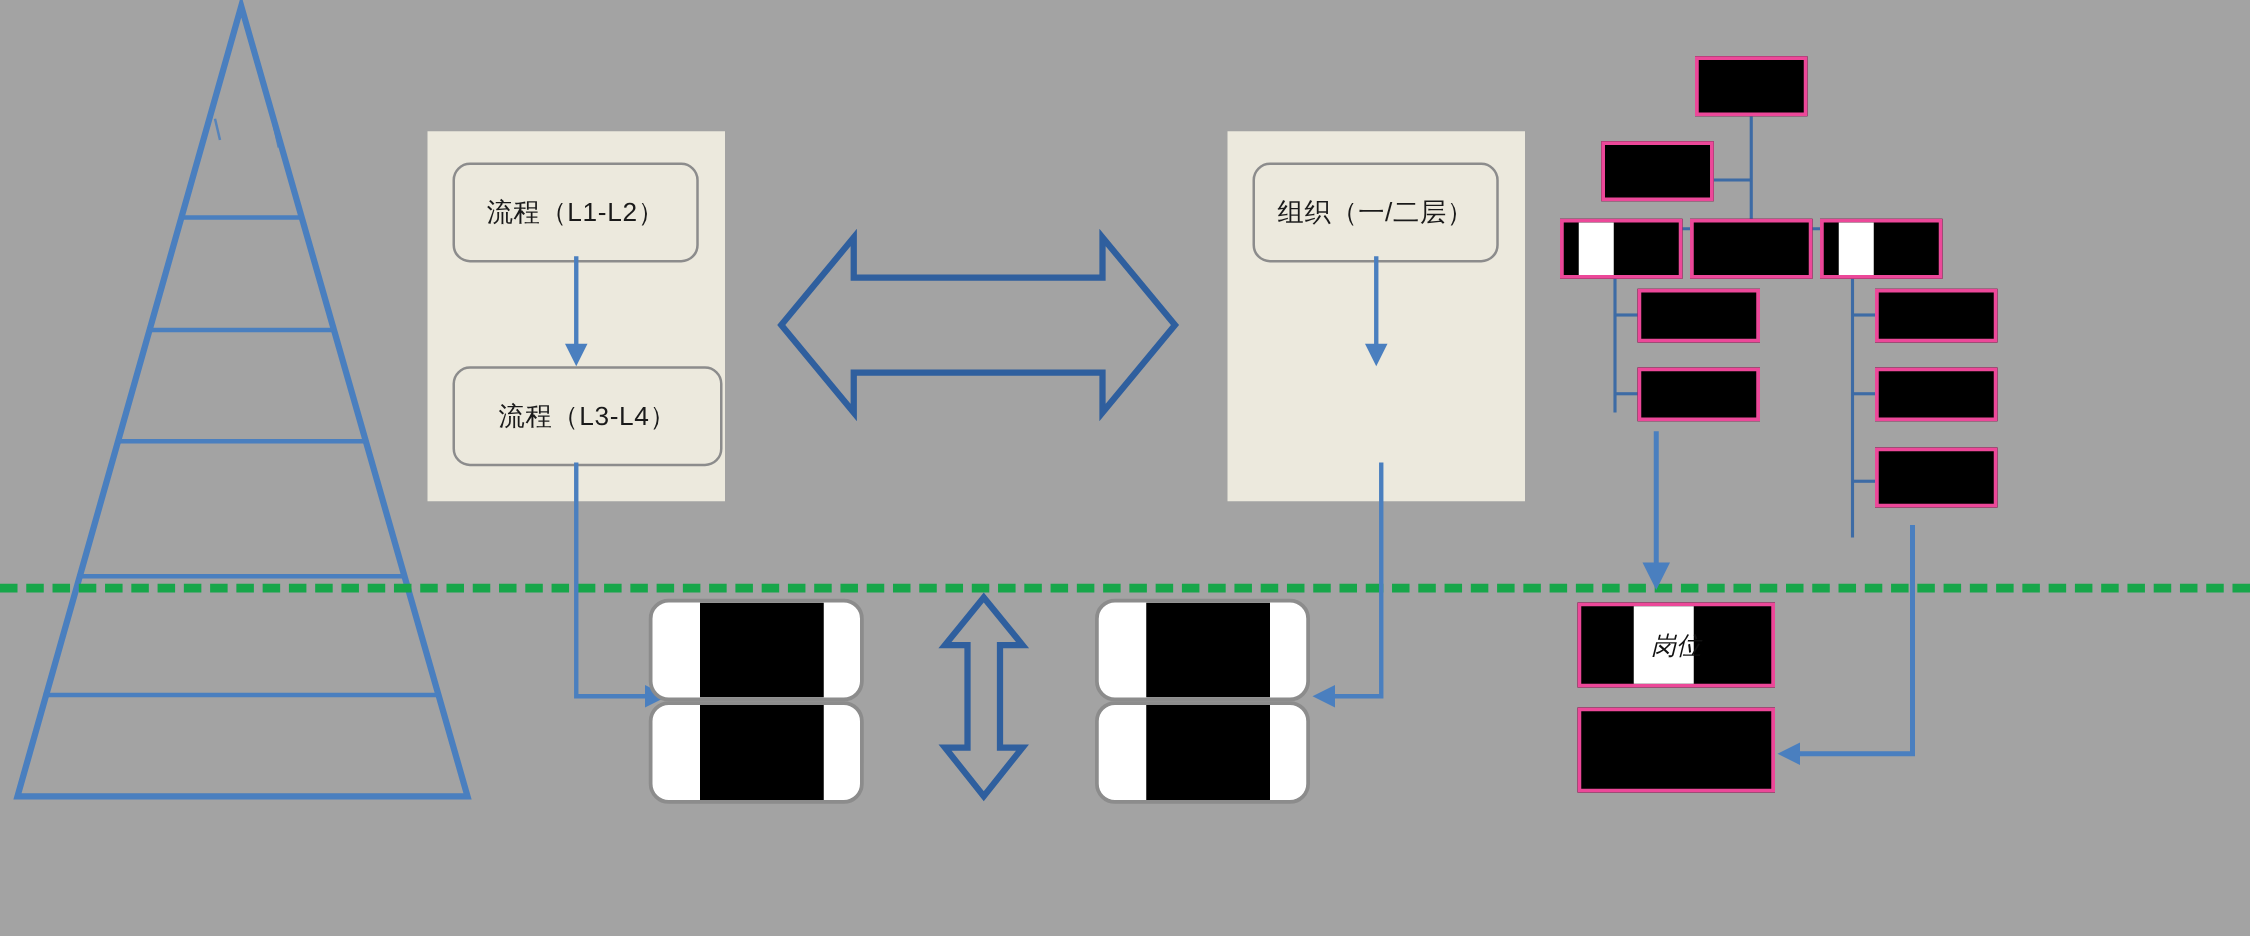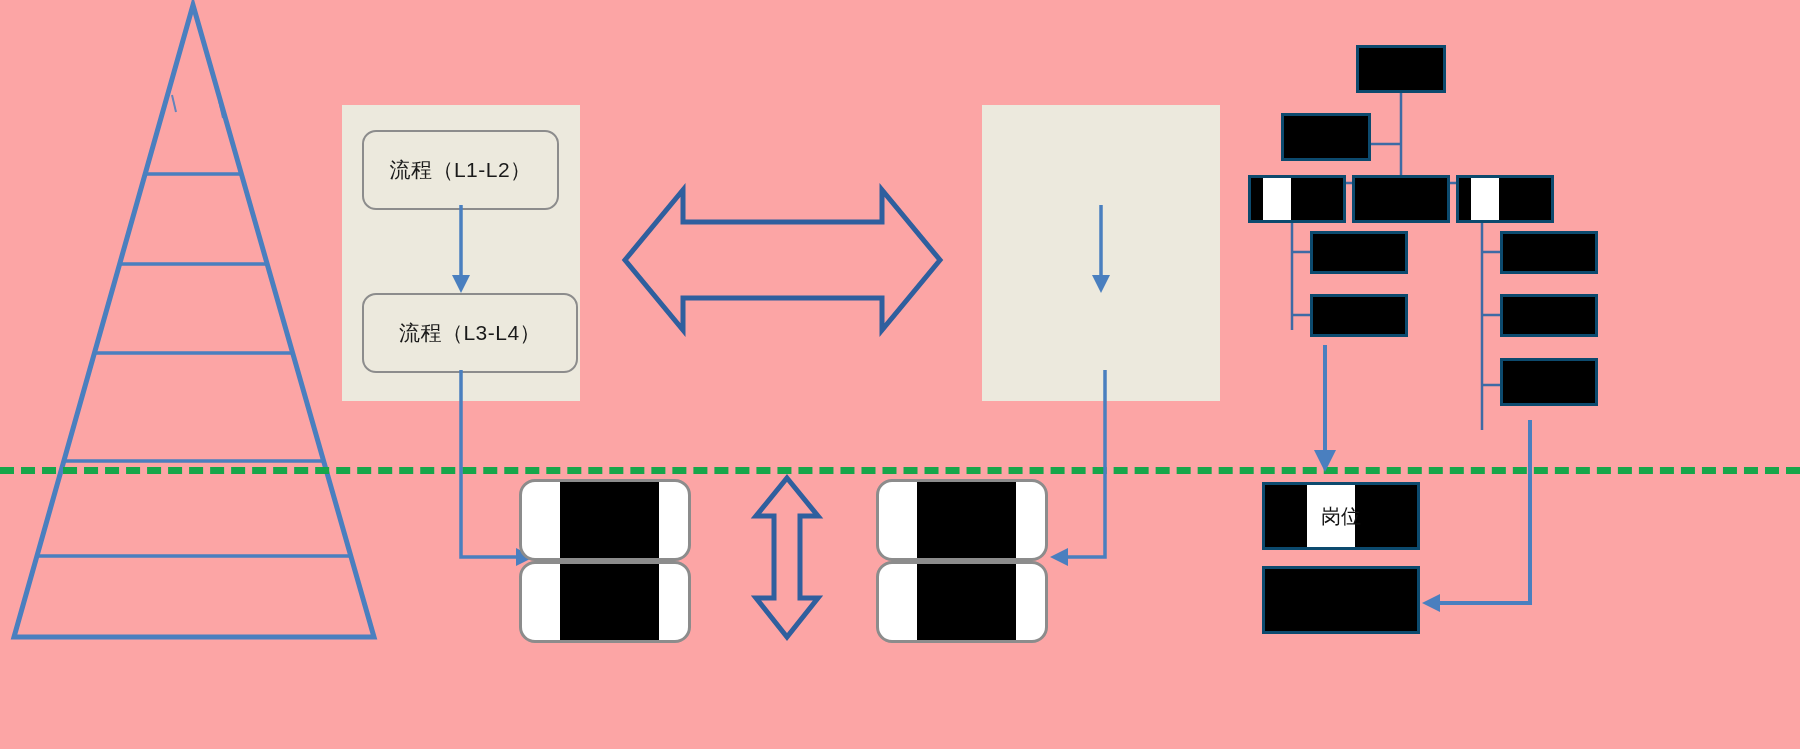--- a/index.html
+++ b/index.html
@@ -1,20 +1,20 @@
 <!DOCTYPE html>
 <html><head>
 <meta charset="utf-8">
 <style>
   html,body{margin:0;padding:0;background:#000;}
   body{font-family:"Liberation Sans","DejaVu Sans",sans-serif;}
   #canvas{
     position:relative;
     width:1800px;height:749px;
-    background:#fca5a5;
+    background:#a3a3a3;
     overflow:hidden;
     text-align:center;
   }
   .abs{position:absolute;}
 
   
   .panel{
     position:absolute;
     background:#ece9dd;
   }
@@ -45,22 +45,23 @@
   .tbox .band{
     position:absolute;
     top:0;bottom:0;
     background:#000000;
   }
 
   
   .obox{
     position:absolute;
     box-sizing:border-box;
-    border:3px solid #0c4a6e;
+    border:3px solid #ec4899;
     background:#000000;
+    font-style:italic;
   }
   .obox .hl{
     position:absolute;
     top:0;bottom:0;
     background:#ffffff;
   }
   .obox .lbl{
     position:absolute;
     top:0;bottom:0;left:0;right:0;
     display:flex;align-items:center;justify-content:center;
@@ -111,20 +112,23 @@
 
   <div class="abs" style="left:440px;top:205px;width:42px;height:95px;">
     <svg width="42" height="95" viewBox="0 0 42 95">
       <line x1="21" y1="0" x2="21" y2="75" stroke="#4a7fbf" stroke-width="3.5"></line>
       <path d="M21 88 L12 70 L30 70 Z" fill="#4a7fbf"></path>
     </svg>
   </div>
 
   <div class="panel" style="left:982px;top:105px;width:238px;height:296px;"></div>
 
+  <div class="rbox" style="left:1002px;top:130px;width:197px;height:80px;">
+    <span>组织（一/二层）</span>
+  </div>
 
 
   <div class="abs" style="left:1080px;top:205px;width:42px;height:95px;">
     <svg width="42" height="95" viewBox="0 0 42 95">
       <line x1="21" y1="0" x2="21" y2="75" stroke="#4a7fbf" stroke-width="3.5"></line>
       <path d="M21 88 L12 70 L30 70 Z" fill="#4a7fbf"></path>
     </svg>
   </div>
 
   <div class="abs" style="left:615px;top:180px;width:335px;height:160px;">

